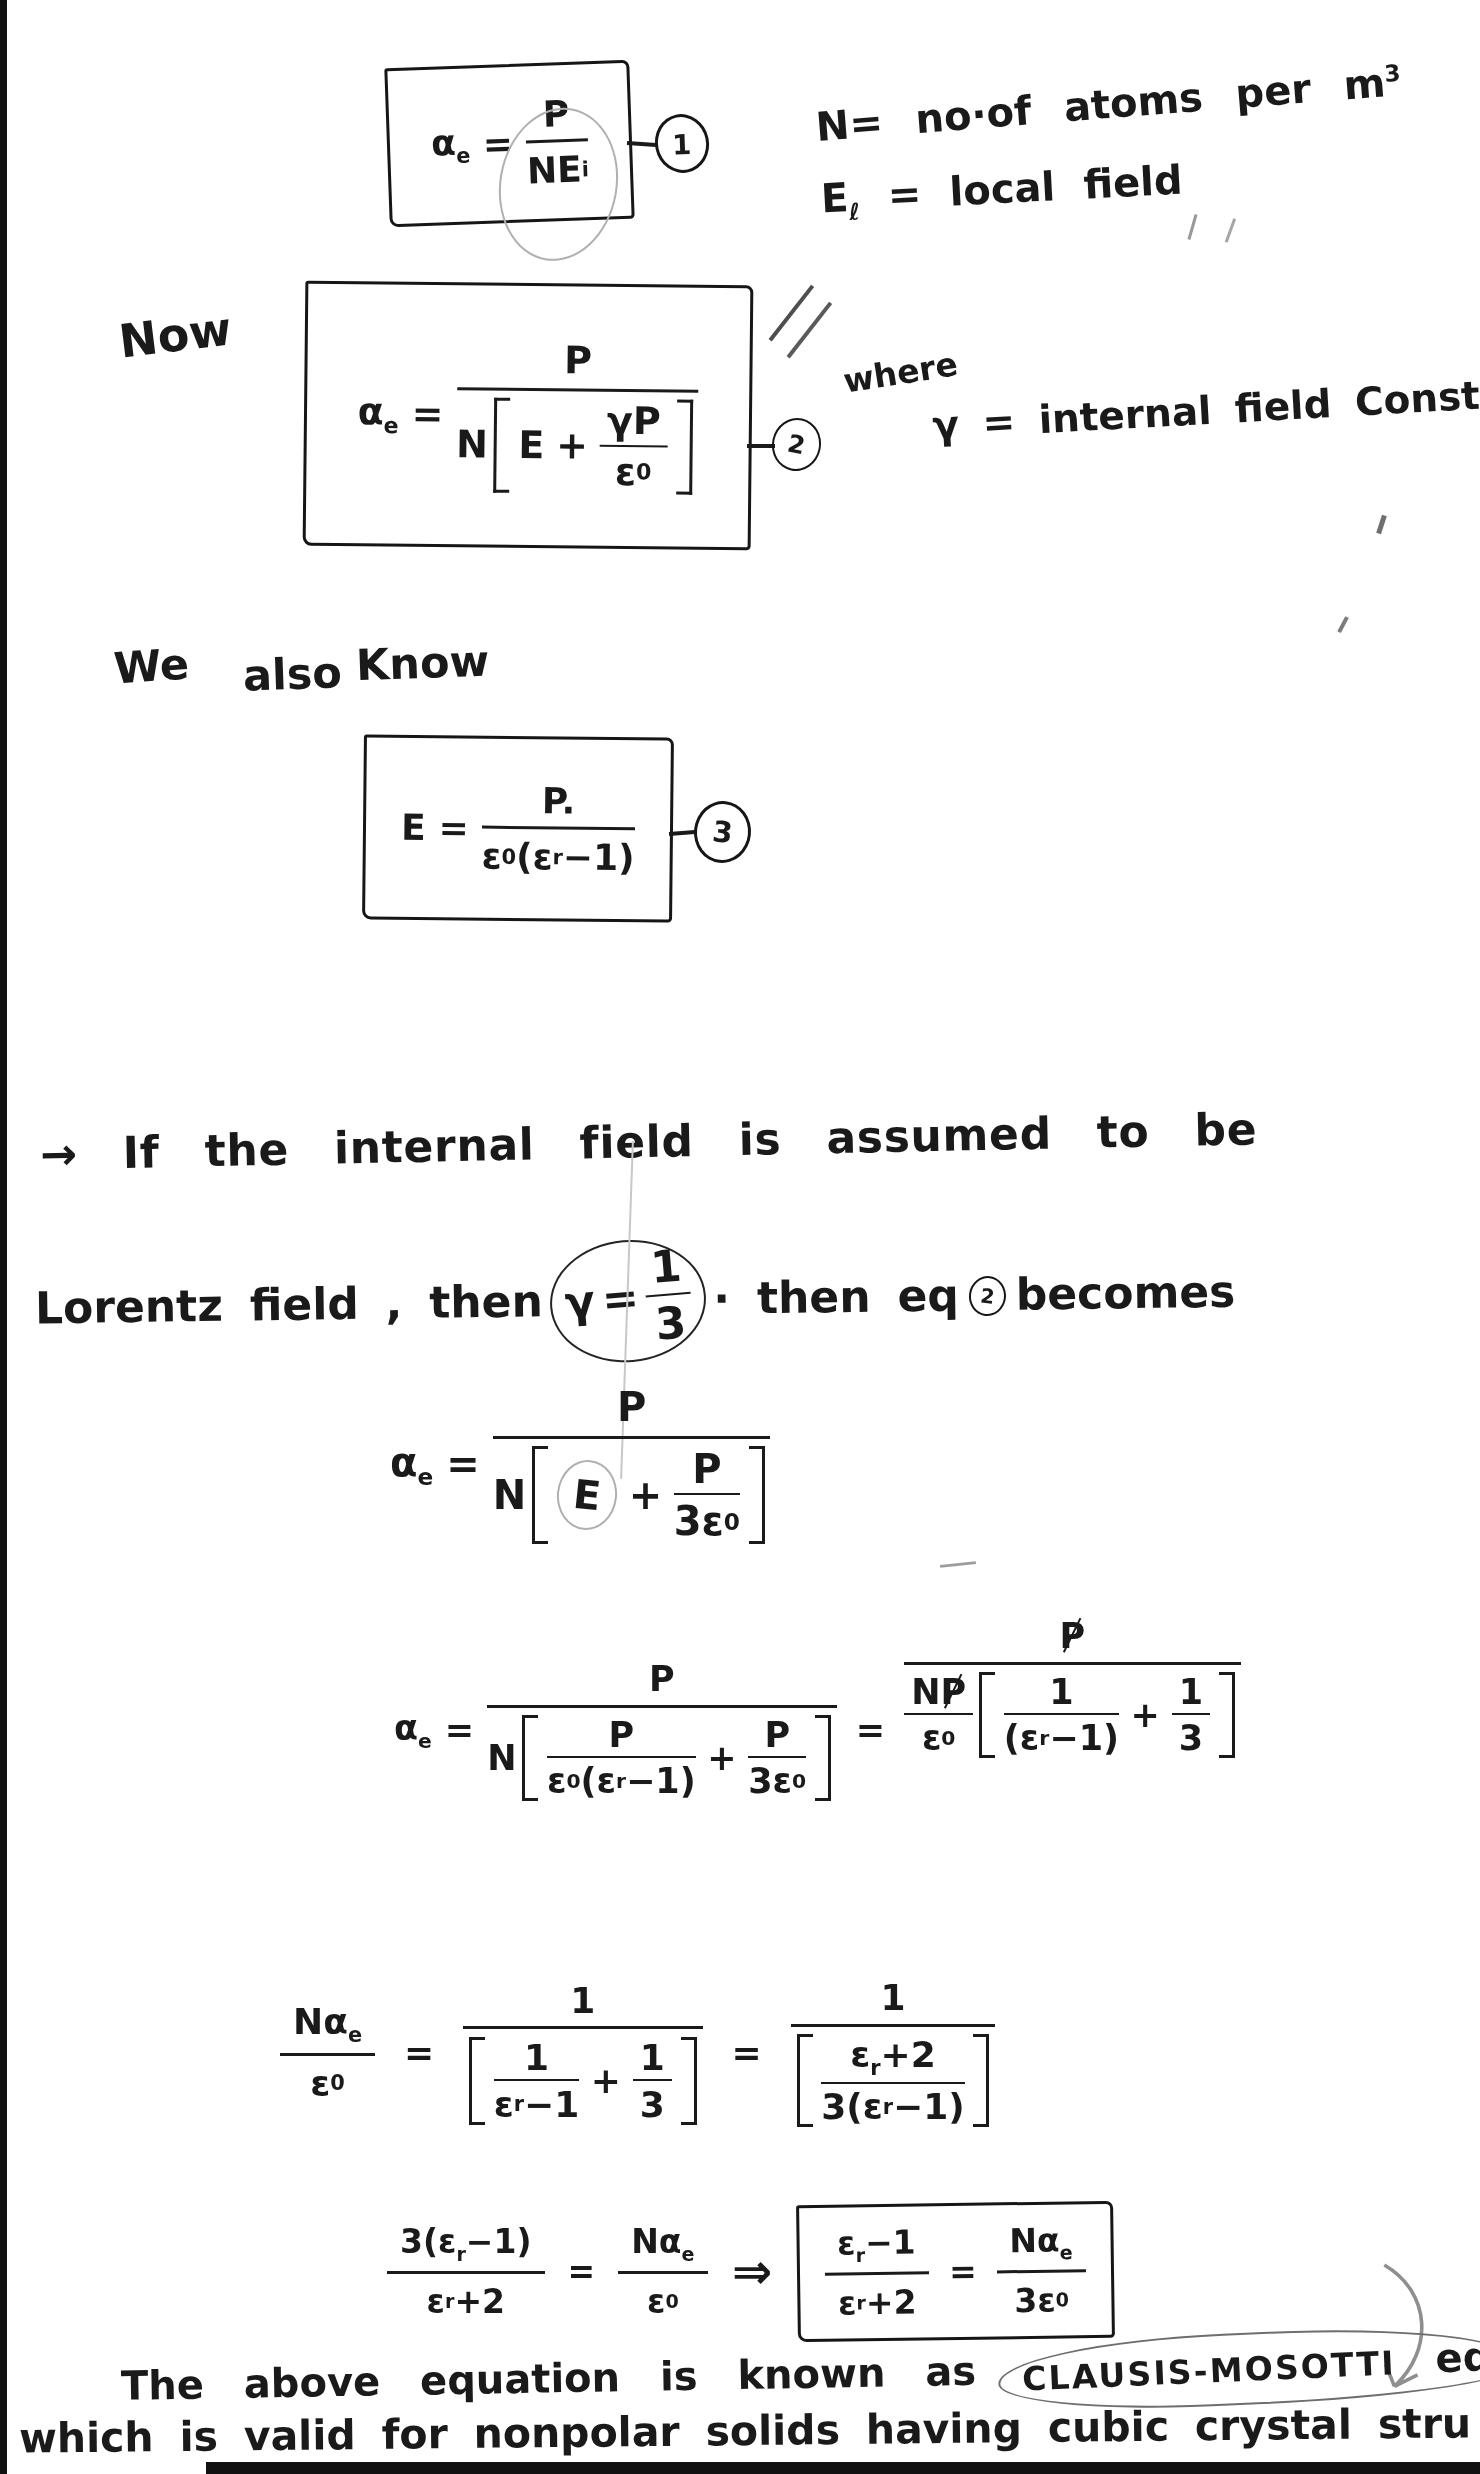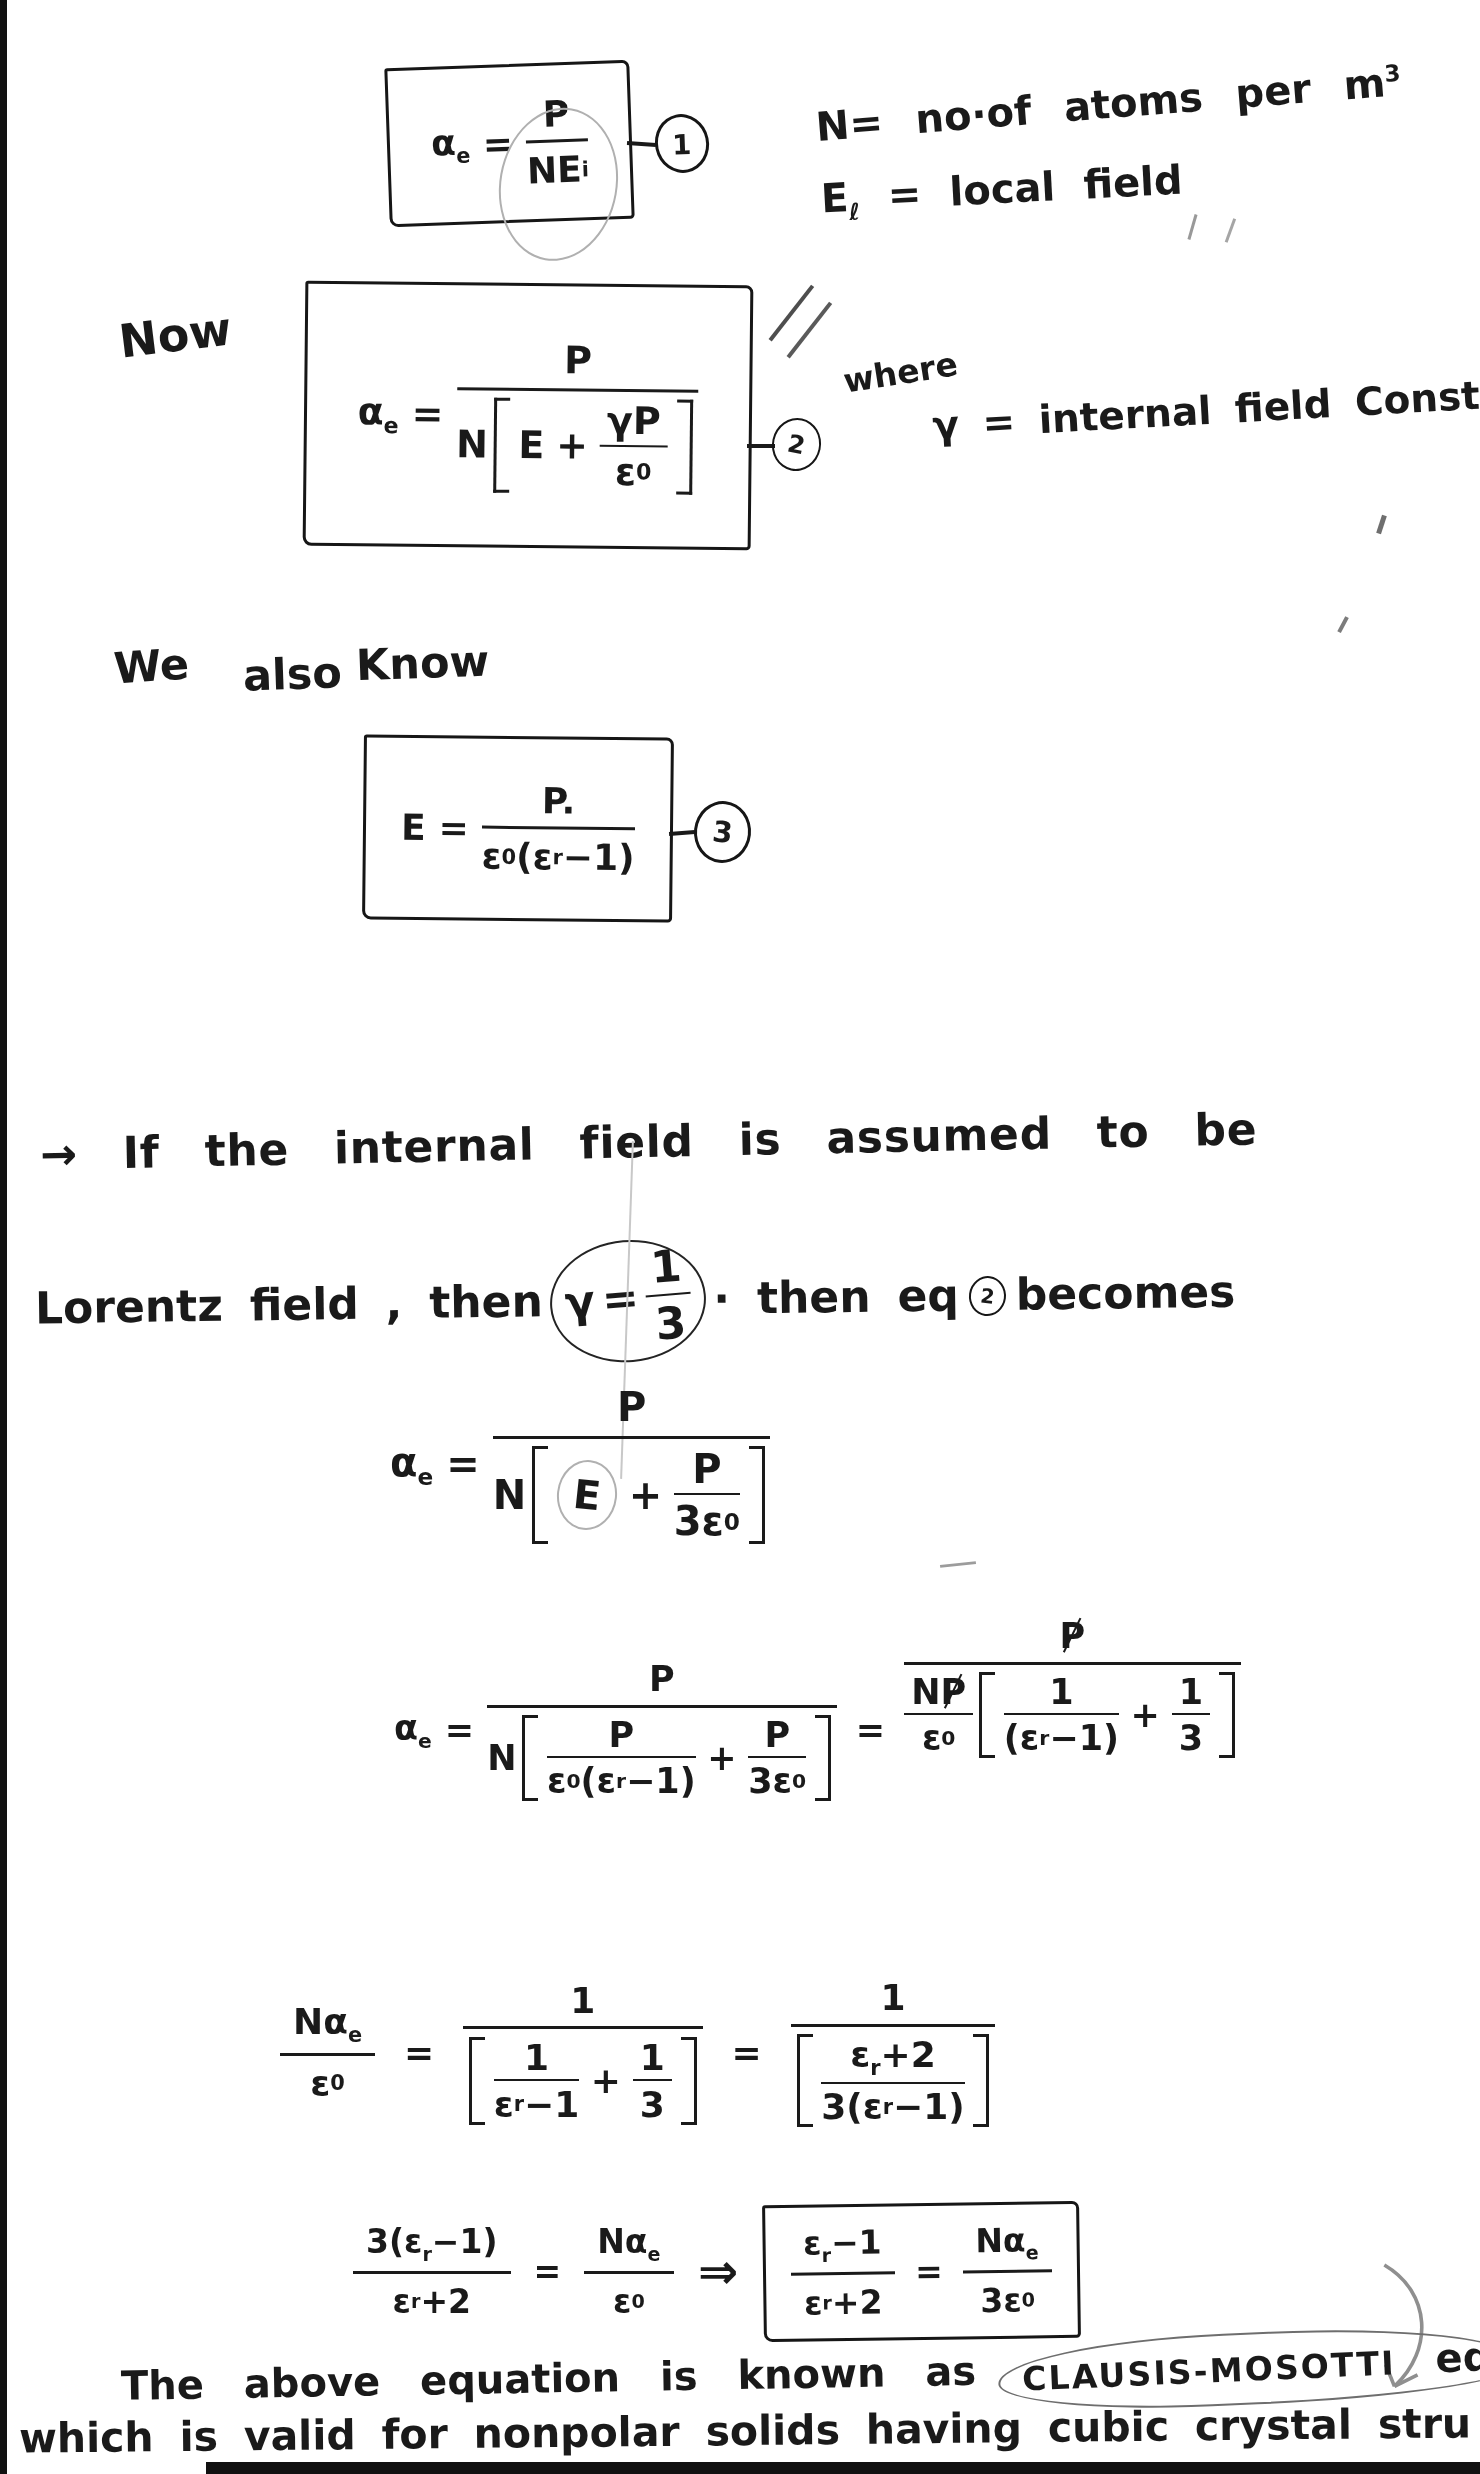--- a/index.html
+++ b/index.html
@@ -276,21 +276,21 @@
             <span>3(ε</span>
             <sub>r</sub>
             <span>−1)</span>
           </span>
       </span>
       <span class="brk r"></span>
     </span>
   </span>
 </div>
 
-<div class="abs row" style="left:353px;top:2203px;font-size:33px;">
+<div class="abs row" style="left:387px;top:2203px;font-size:33px;">
   <span class="frac">
     <span class="num"><span>3(ε</span><sub>r</sub><span>−1)</span></span>
     <span class="den">
         <span>ε</span>
         <sub>r</sub>
         <span>+2</span>
       </span>
   </span>
   <span class="eqsign" style="margin:0 23px;">=</span>
   <span class="frac">

